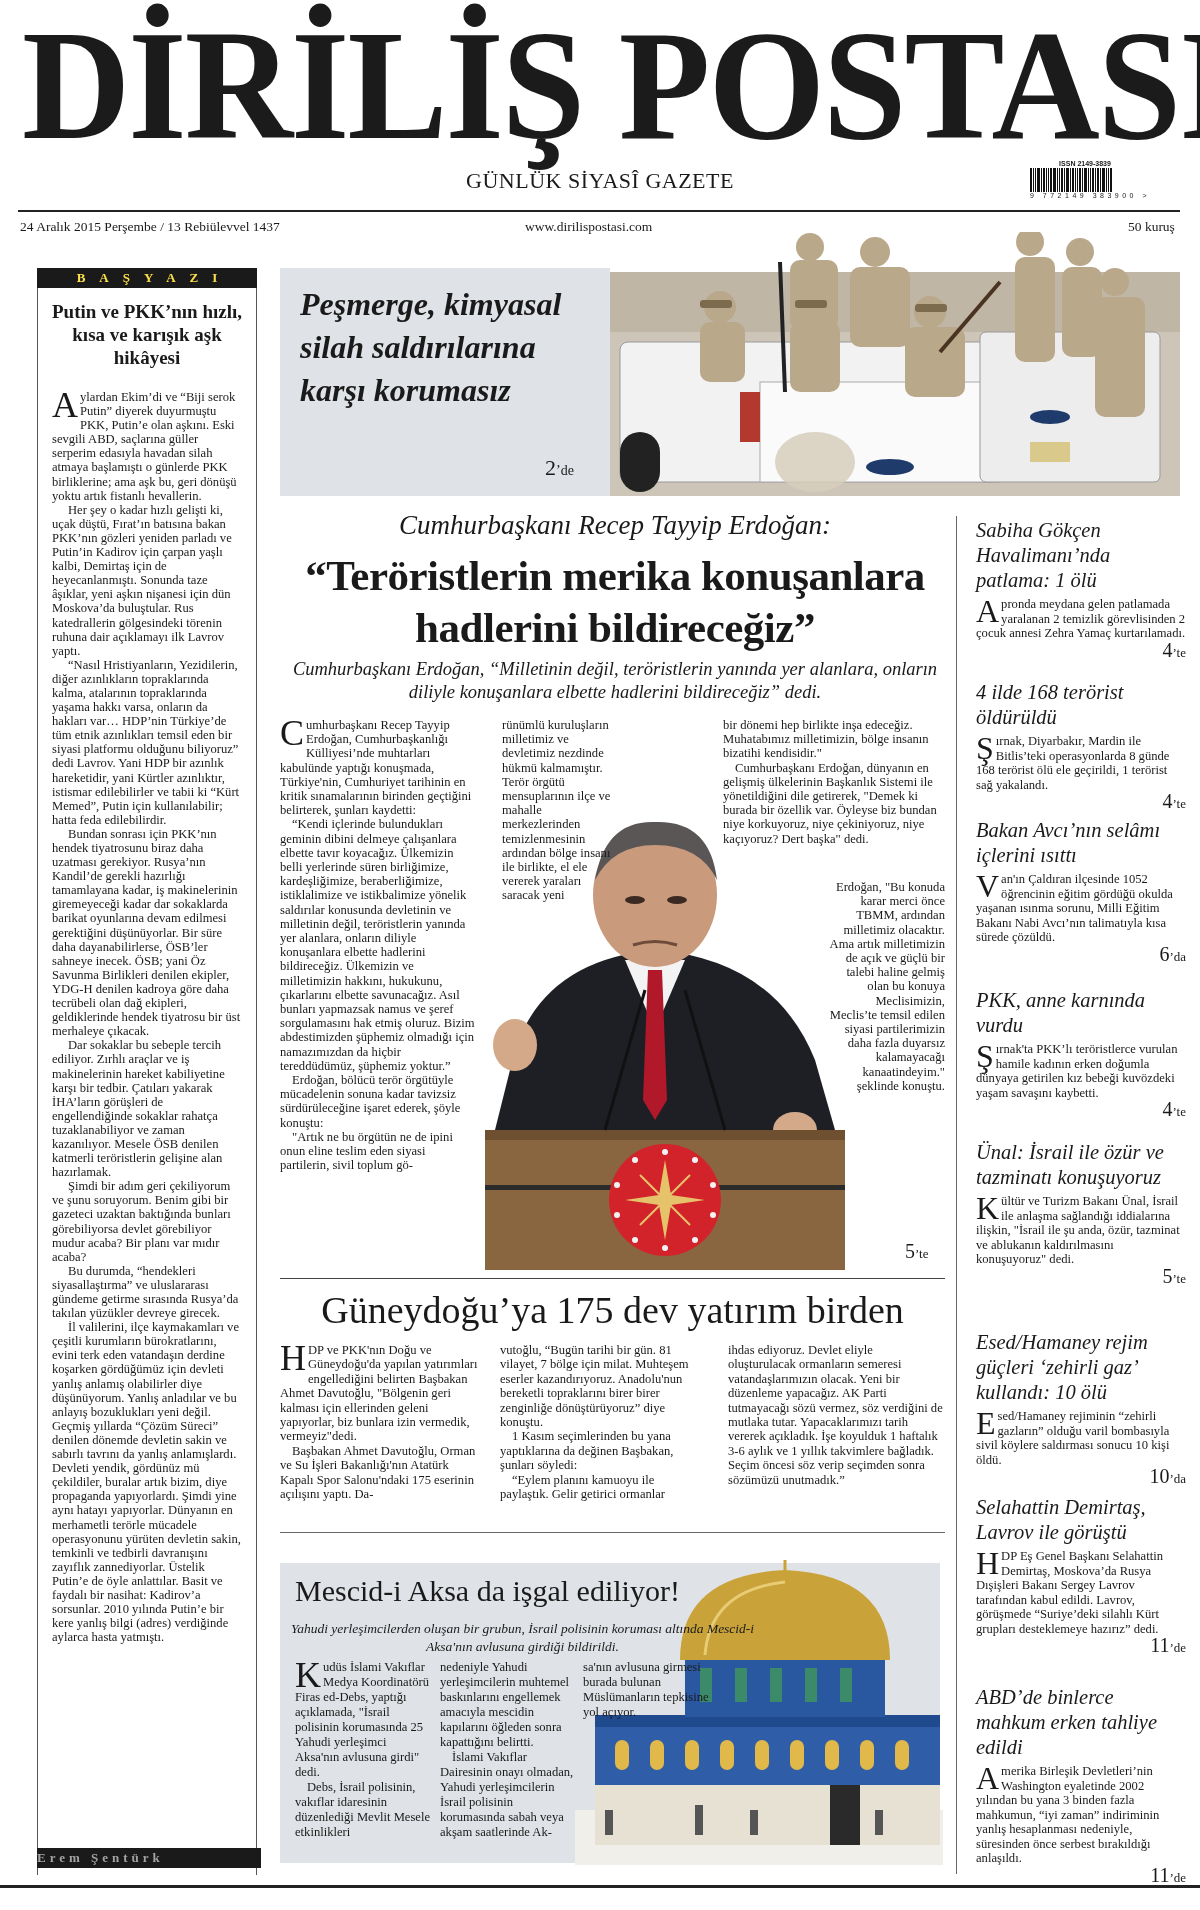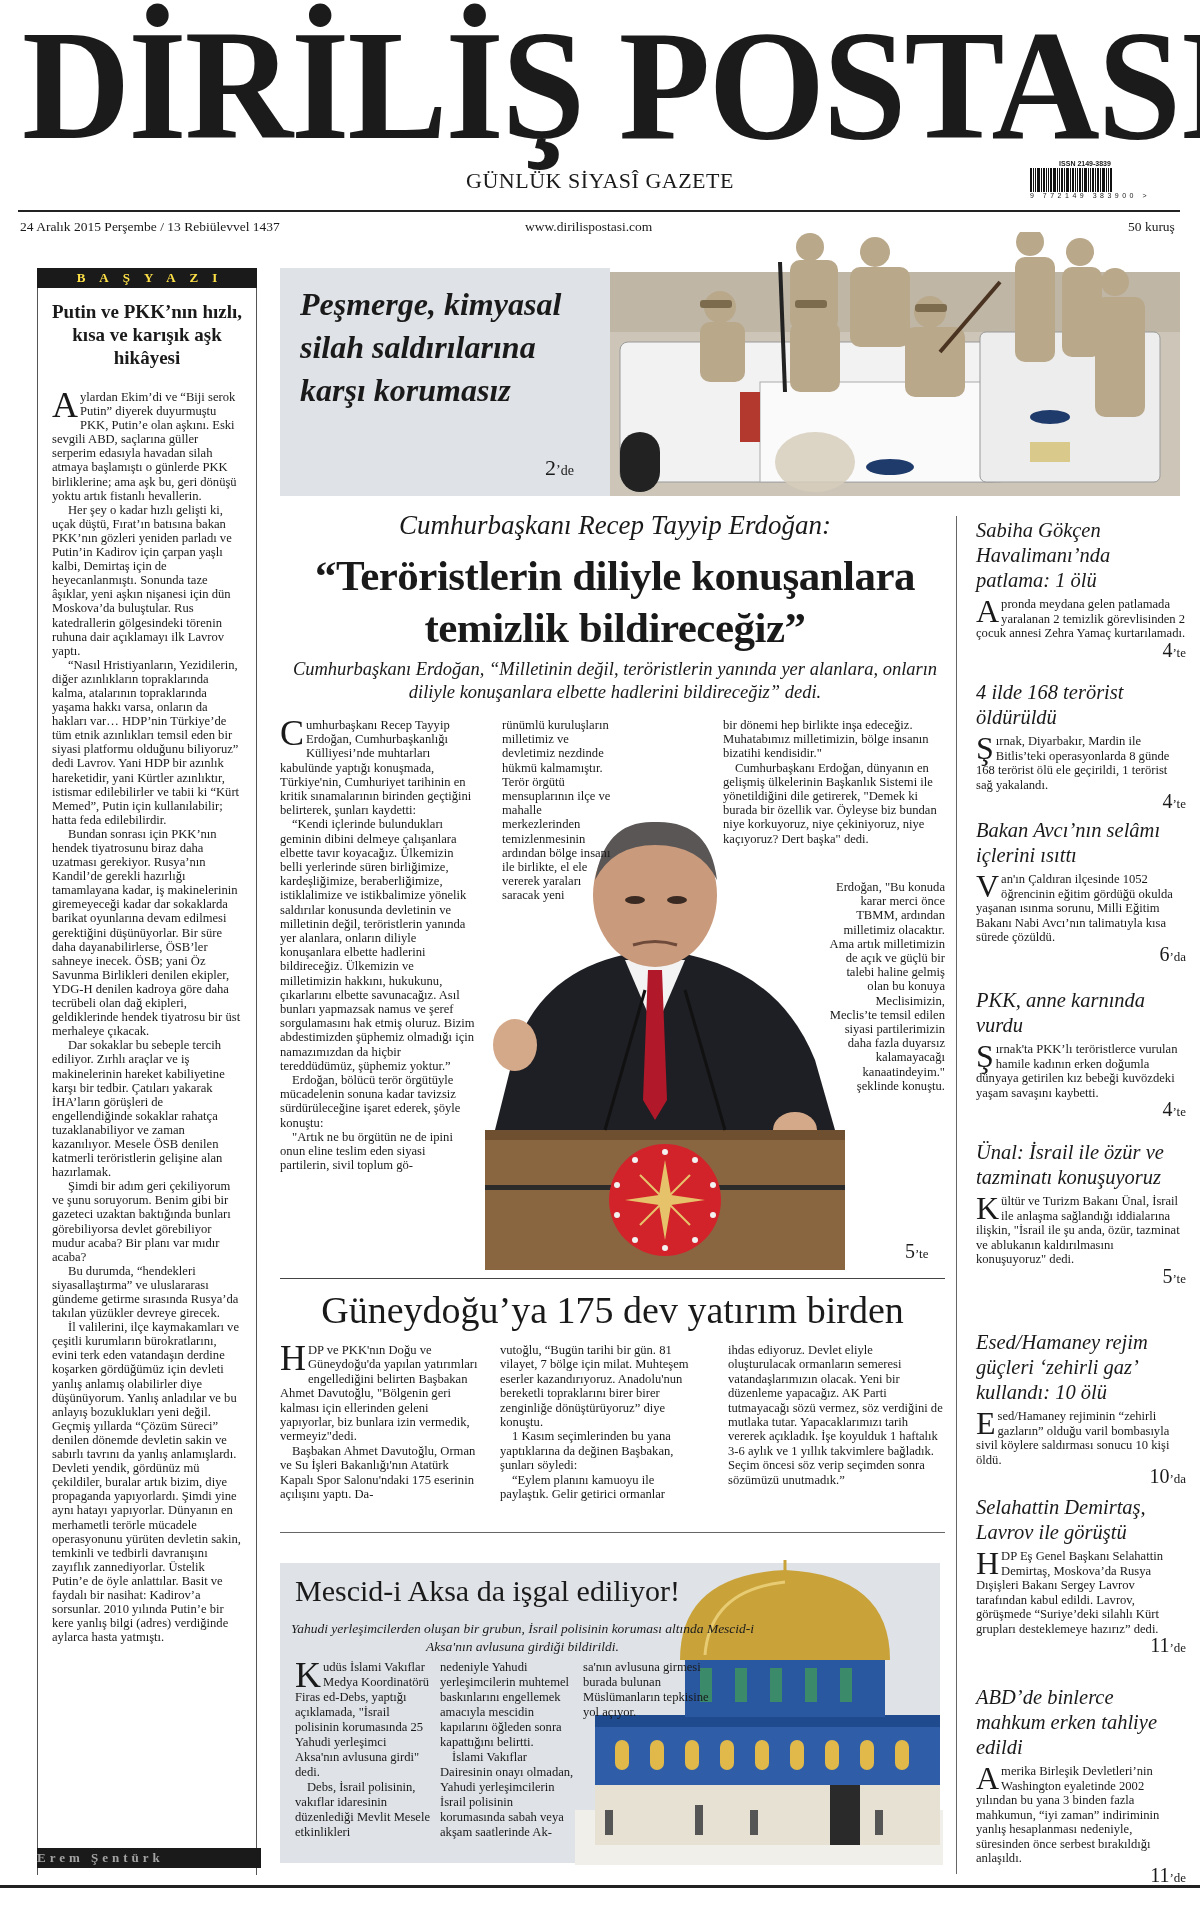--- a/index.html
+++ b/index.html
@@ -206,21 +206,21 @@
   <p>“Nasıl Hristiyanların, Yezidilerin, diğer azınlıkların topraklarında kalma, atalarının topraklarında yaşama hakkı varsa, onların da hakları var… HDP’nin Türkiye’de tüm etnik azınlıkları temsil eden bir siyasi platformu olduğunu biliyoruz” dedi Lavrov. Yani HDP bir azınlık hareketidir, yani Kürtler azınlıktır, istismar edilebilirler ve tabii ki “Kürt Memed”, Putin için kullanılabilir; hatta feda edilebilirdir.</p>
   <p>Bundan sonrası için PKK’nın hendek tiyatrosunu biraz daha uzatması gerekiyor. Rusya’nın Kandil’de gerekli hazırlığı tamamlayana kadar, iş makinelerinin giremeyeceği kadar dar sokaklarda barikat oyunlarına devam edilmesi gerektiğini düşünüyorlar. Bir süre daha dayanabilirlerse, ÖSB’ler sahneye inecek. ÖSB; yani Öz Savunma Birlikleri denilen ekipler, YDG-H denilen kadroya göre daha tecrübeli olan dağ ekipleri, geldiklerinde hendek tiyatrosu bir üst merhaleye çıkacak.</p>
   <p>Dar sokaklar bu sebeple tercih ediliyor. Zırhlı araçlar ve iş makinelerinin hareket kabiliyetine karşı bir tedbir. Çatıları yakarak İHA’ların görüşleri de engellendiğinde sokaklar rahatça tuzaklanabiliyor ve zaman kazanılıyor. Mesele ÖSB denilen katmerli teröristlerin gelişine alan hazırlamak.</p>
   <p>Şimdi bir adım geri çekiliyorum ve şunu soruyorum. Benim gibi bir gazeteci uzaktan baktığında bunları görebiliyorsa devlet görebiliyor mudur acaba? Bir planı var mıdır acaba?</p>
   <p>Bu durumda, “hendekleri siyasallaştırma” ve uluslararası gündeme getirme sırasında Rusya’da takılan yüzükler devreye girecek.</p>
   <p>İl valilerini, ilçe kaymakamları ve çeşitli kurumların bürokratlarını, evini terk eden vatandaşın derdine koşarken gördüğümüz için devleti yanlış anlamış olabilirler diye düşünüyorum. Yanlış anladılar ve bu anlayış bozuklukları yeni değil. Geçmiş yıllarda “Çözüm Süreci” denilen dönemde devletin sakin ve sabırlı tavrını da yanlış anlamışlardı. Devleti yendik, gördünüz mü çekildiler, buralar artık bizim, diye propaganda yapıyorlardı. Şimdi yine aynı hatayı yapıyorlar. Dünyanın en merhametli terörle mücadele operasyonunu yürüten devletin sakin, temkinli ve tedbirli davranışını zayıflık zannediyorlar. Üstelik Putin’e de öyle anlattılar. Basit ve faydalı bir nasihat: Kadirov’a sorsunlar. 2010 yılında Putin’e bir kere yanlış bilgi (adres) verdiğinde aylarca hasta yatmıştı.</p>
 </div>
 <div class="abs ed-foot">Erem Şentürk</div>
 
 <div class="abs kicker">Cumhurbaşkanı Recep Tayyip Erdoğan:</div>
-<div class="abs headline">“Teröristlerin diliyle konuşanlara temizlik bildireceğiz”</div>
+<div class="abs headline">“Teröristlerin merika konuşanlara hadlerini bildireceğiz”</div>
 <div class="abs deck">Cumhurbaşkanı Erdoğan, “Milletinin değil, teröristlerin yanında yer alanlara, onların diliyle konuşanlara elbette hadlerini bildireceğiz” dedi.</div>
 
 <div class="abs photo-erdogan">
   <svg width="420" height="470" viewBox="0 0 420 470">
 
     <path d="M60 250 Q90 160 200 150 Q320 160 360 260 L380 330 L40 330 Z" fill="#1e1f24"></path>
     <path d="M170 160 L200 230 L230 160 Z" fill="#f3f3f3"></path>
     <path d="M193 170 L207 170 L212 300 L200 320 L188 300 Z" fill="#b1182a"></path>
 
     <ellipse cx="200" cy="95" rx="62" ry="72" fill="#c99a7c"></ellipse>

